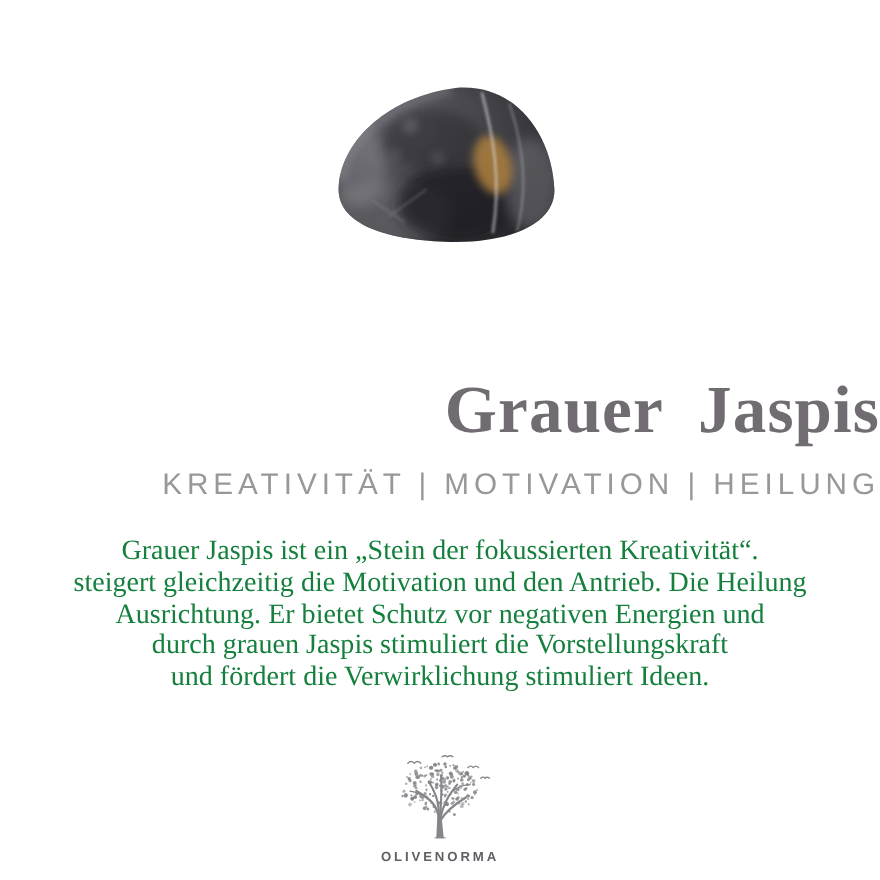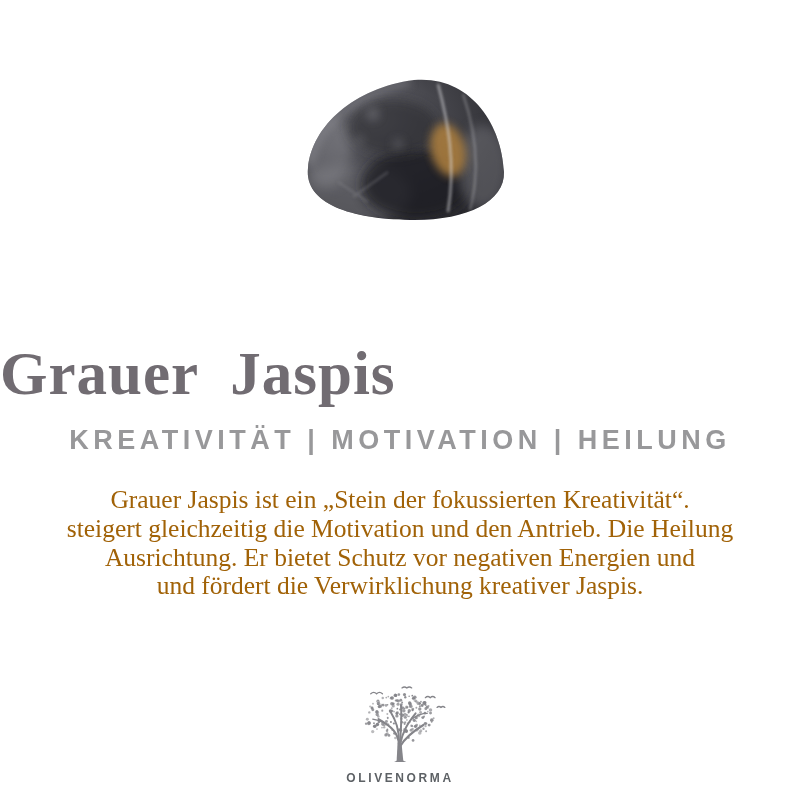--- a/index.html
+++ b/index.html
@@ -18,37 +18,37 @@
     top: 72px;
     width: 210px;
     height: 152px;
   }
   .stone-wrap svg { display: block; width: 100%; height: 100%; }
   .title {
     position: absolute;
     left: 0;
     top: 339px;
     width: 800px;
-    text-align: left;
+    text-align: right;
     font-family: "Liberation Serif", serif;
     font-size: 61px;
     font-weight: 600;
     line-height: 1.15;
     letter-spacing: 1px;
     word-spacing: 16px;
   }
   .subtitle {
     position: absolute;
     left: 0;
     top: 426px;
     width: 800px;
-    text-align: center;
+    text-align: right;
     font-family: "Liberation Sans", sans-serif;
     font-size: 27px;
-    font-weight: 700;
+    font-weight: 400;
     letter-spacing: 4.5px;
     line-height: 1.1;
   }
   .body-text {
     position: absolute;
     left: 0;
     top: 486px;
     width: 800px;
     text-align: center;
     font-family: "Liberation Serif", serif;
@@ -115,25 +115,26 @@
         <circle cx="100" cy="72" r="6" fill="#74747a" opacity="0.4" filter="url(#blur4)"></circle>
         <circle cx="62" cy="68" r="5" fill="#77777d" opacity="0.4" filter="url(#blur4)"></circle>
       </g>
     </svg>
   </div>
 
   <h1 class="title" style="color: rgb(113, 108, 114);">Grauer Jaspis</h1>
 
   <div class="subtitle" style="color: rgb(152, 152, 154);">KREATIVITÄT | MOTIVATION | HEILUNG</div>
 
-  <div class="body-text" style="color: #a16207;">
+  <div class="body-text" style="color: #15803d;">
     <div>Grauer Jaspis ist ein „Stein der fokussierten Kreativität“.</div>
     <div>steigert gleichzeitig die Motivation und den Antrieb. Die Heilung</div>
     <div>Ausrichtung. Er bietet Schutz vor negativen Energien und</div>
-    <div>und fördert die Verwirklichung kreativer Jaspis.</div>
+    <div>durch grauen Jaspis stimuliert die Vorstellungskraft</div>
+    <div>und fördert die Verwirklichung stimuliert Ideen.</div>
   </div>
 
   <div class="logo-block">
     <svg id="tree-svg" width="92" height="78" viewBox="0 0 92 80">
       <g id="tree-static">
 
         <path d="M 42.5 78 L 43.5 58 L 47.5 58 L 49.5 78 Z" fill="#85858a"></path>
         <path d="M 40 78 L 43 76.5 L 49 76.5 L 52.5 78 Z" fill="#85858a"></path>
 
         <g class="branches" fill="none" stroke-linecap="round">

